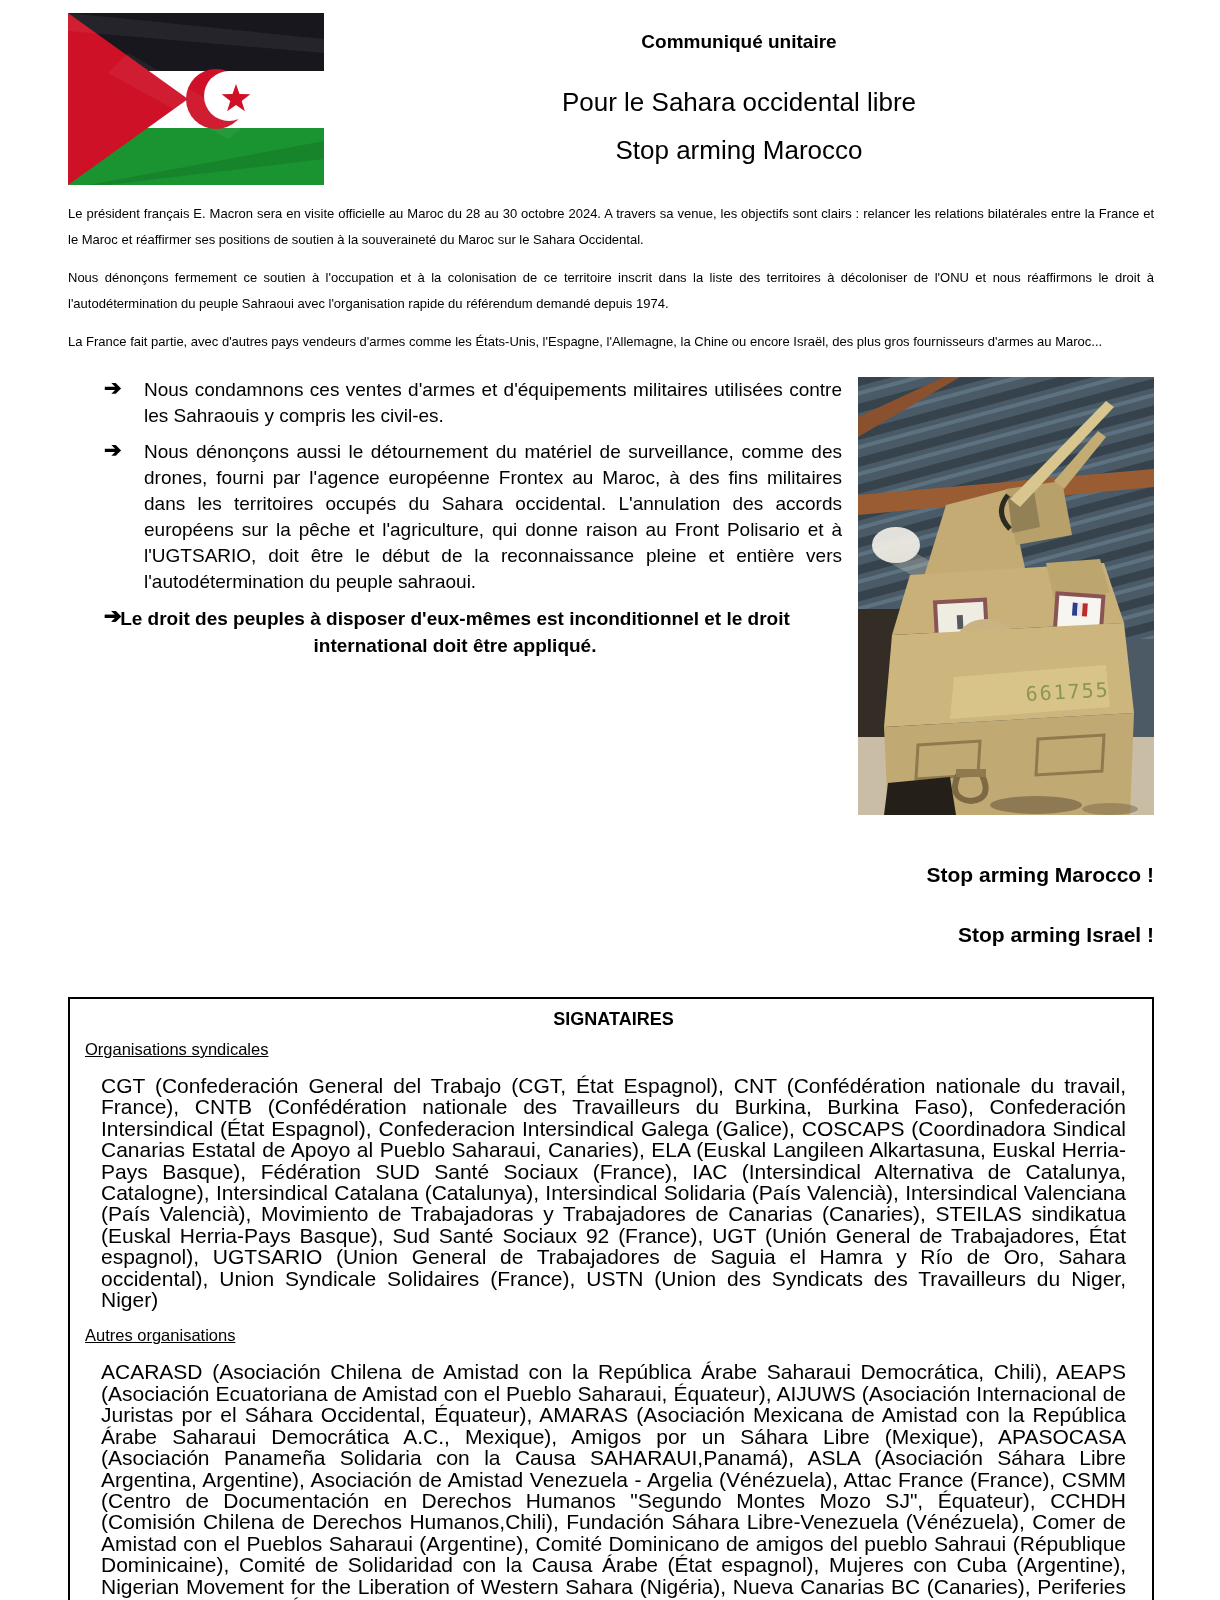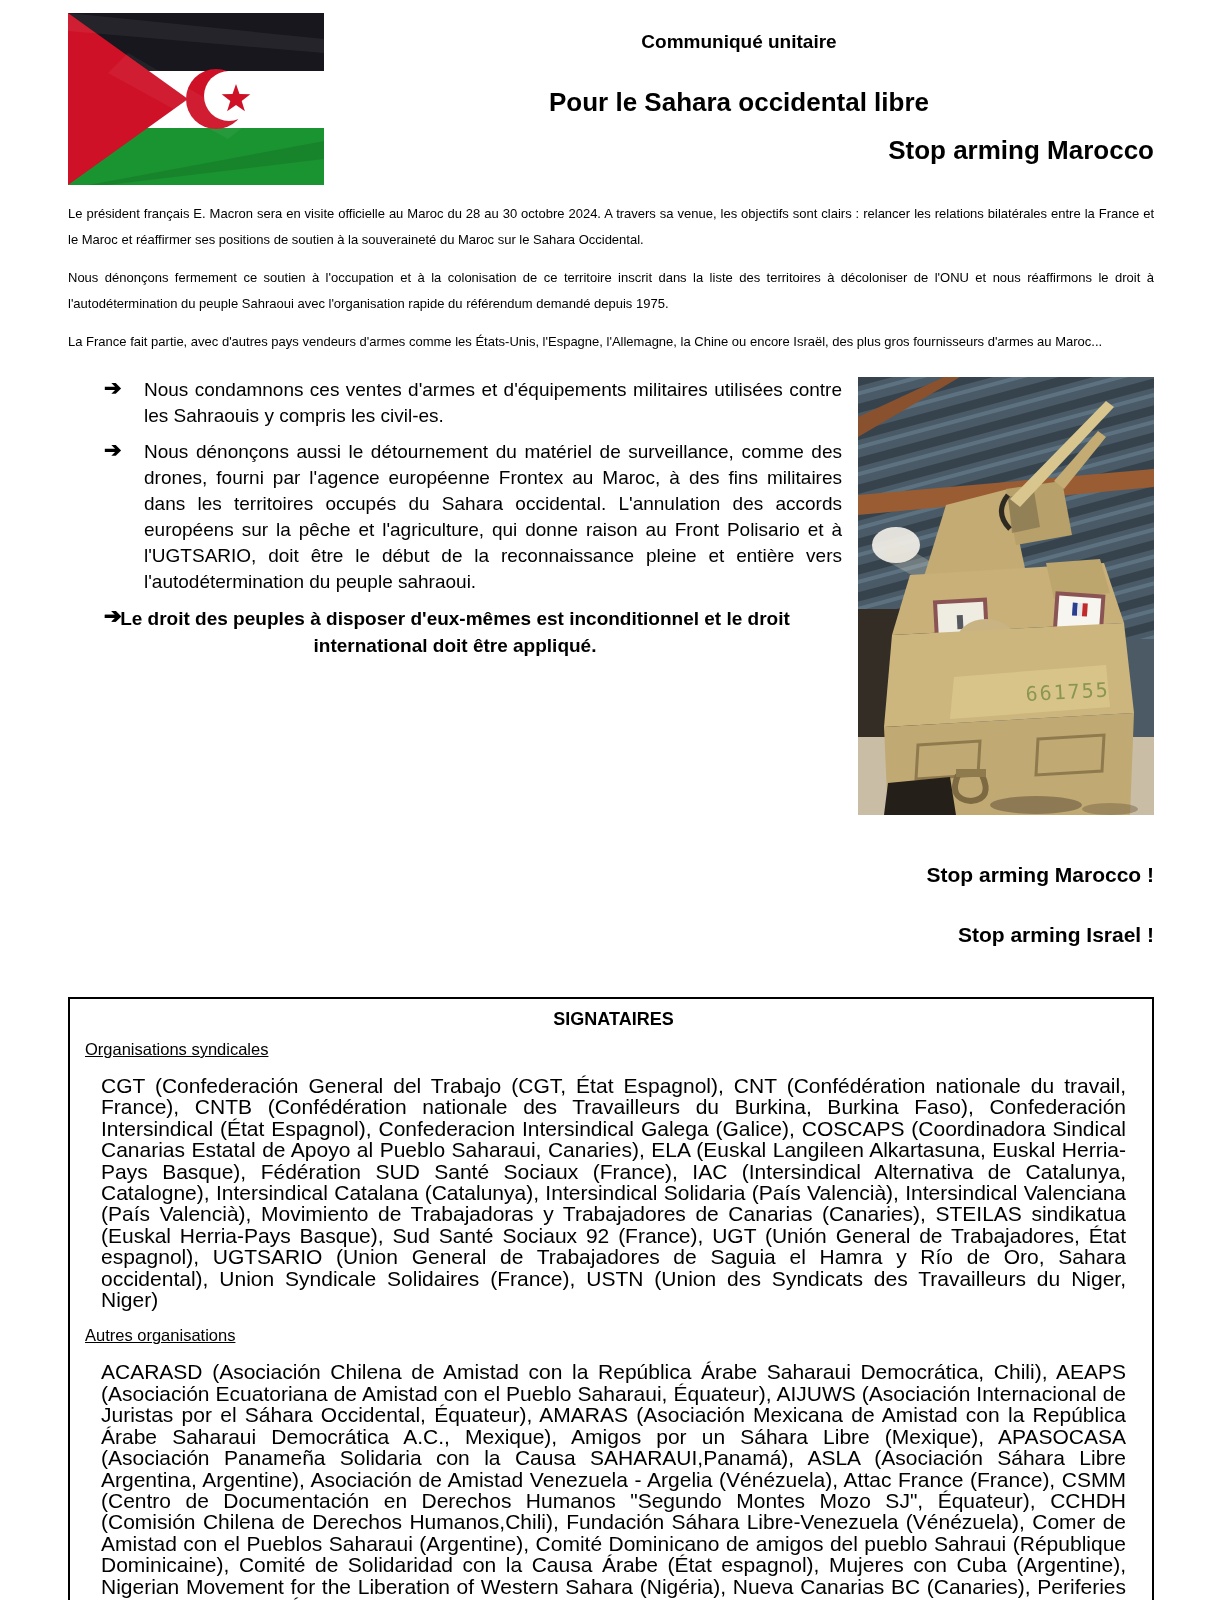--- a/index.html
+++ b/index.html
@@ -12,23 +12,23 @@
     color: #000000;
     font-family: "Liberation Sans", sans-serif;
   }
   .page { padding: 13px 66px 0 68px; }
 
   
   .header-row { display: flex; }
   .flag-wrap { flex: 0 0 256px; }
   .head-col { flex: 1; text-align: center; }
   .kicker { font-weight: bold; font-size: 19px; margin-top: 18px; }
-  .title { font-weight: bold; font-size: 26px; }
+  .title { font-weight: normal; font-size: 26px; }
   .t1 { margin-top: 34px; }
-  .t2 { margin-top: 17px; text-align: right; }
+  .t2 { margin-top: 17px; }
 
   
   p.body {
     font-size: 13px;
     line-height: 26px;
     text-align: justify;
     margin: 12px 0;
   }
 
   
@@ -98,21 +98,21 @@
       </svg>
     </div>
     <div class="head-col">
       <div class="kicker">Communiqué unitaire</div>
       <div class="title t1">Pour le Sahara occidental libre</div>
       <div class="title t2">Stop arming Marocco</div>
     </div>
   </div>
 
   <p class="body">Le président français E. Macron sera en visite officielle au Maroc du 28 au 30 octobre 2024. A travers sa venue, les objectifs sont clairs : relancer les relations bilatérales entre la France et le Maroc et réaffirmer ses positions de soutien à la souveraineté du Maroc sur le Sahara Occidental.</p>
-  <p class="body">Nous dénonçons fermement ce soutien à l'occupation et à la colonisation de ce territoire inscrit dans la liste des territoires à décoloniser de l'ONU et nous réaffirmons le droit à l'autodétermination du peuple Sahraoui avec l'organisation rapide du référendum demandé depuis 1975.</p>
+  <p class="body">Nous dénonçons fermement ce soutien à l'occupation et à la colonisation de ce territoire inscrit dans la liste des territoires à décoloniser de l'ONU et nous réaffirmons le droit à l'autodétermination du peuple Sahraoui avec l'organisation rapide du référendum demandé depuis 1974.</p>
   <p class="body">La France fait partie, avec d'autres pays vendeurs d'armes comme les États-Unis, l'Espagne, l'Allemagne, la Chine ou encore Israël, des plus gros fournisseurs d'armes au Maroc...</p>
 
   <div class="content-row">
     <div class="left-col">
 
       <div class="bullet">
         <span class="arrow">➔</span>
         <span>Nous condamnons ces ventes d'armes et d'équipements militaires utilisées contre les Sahraouis y compris les civil-es.</span>
       </div>
 

